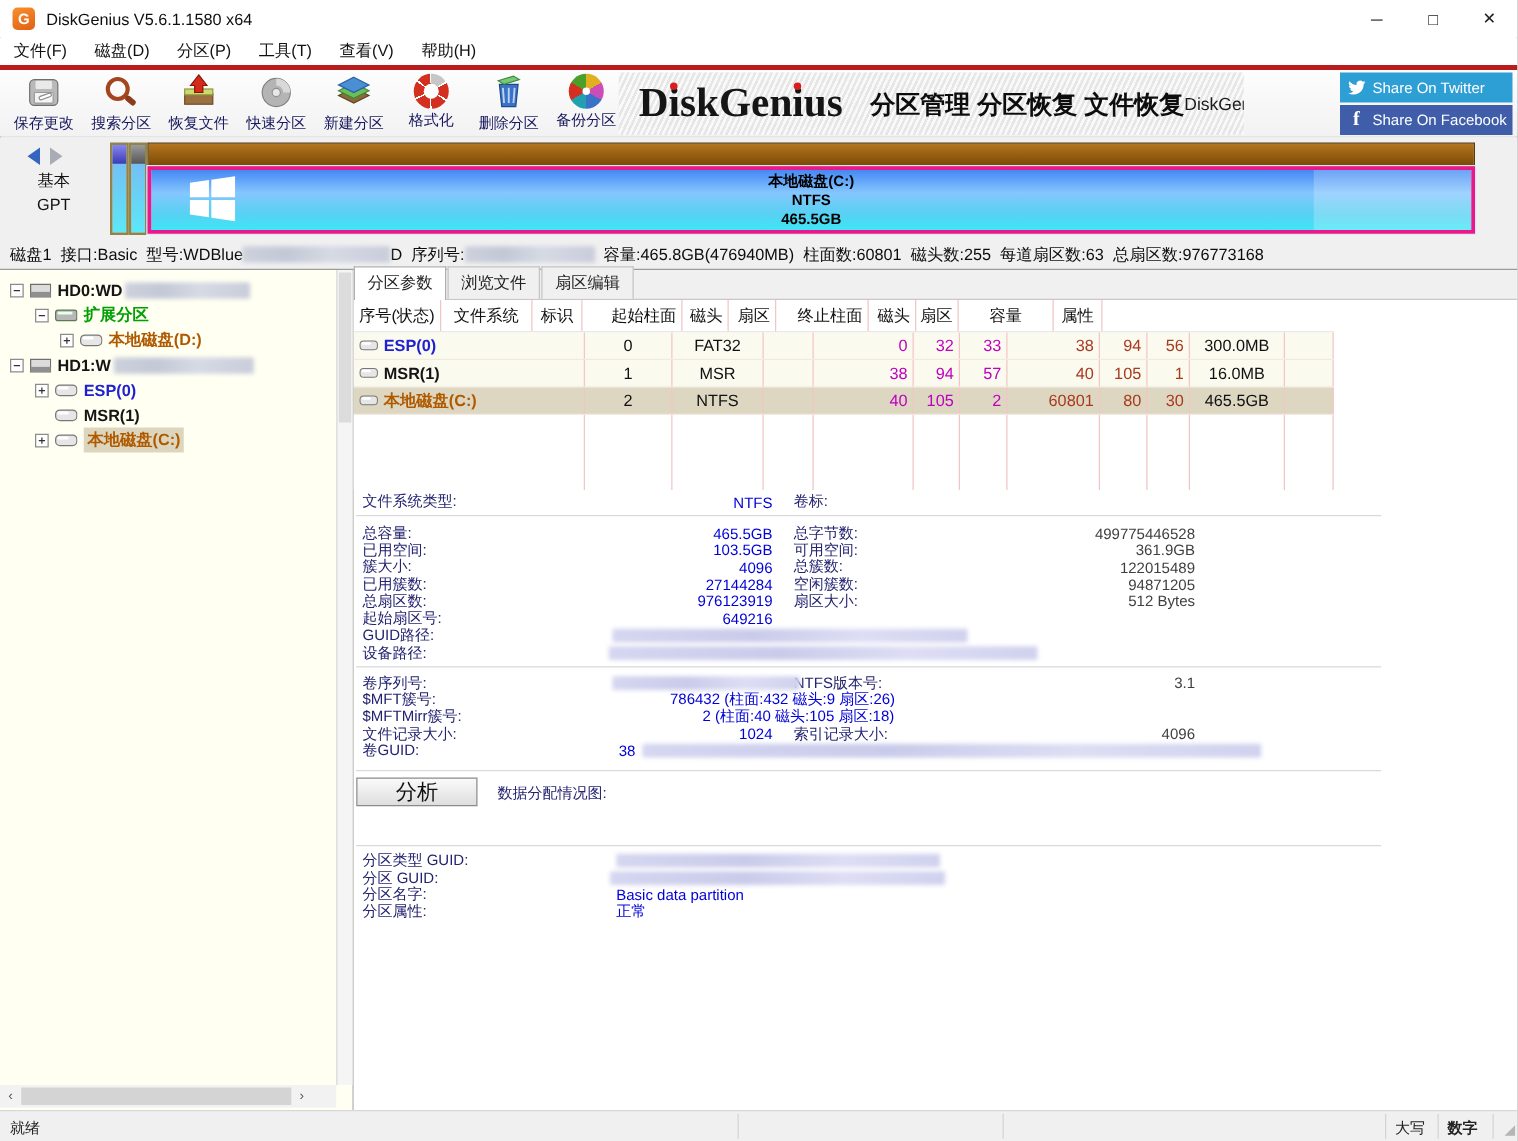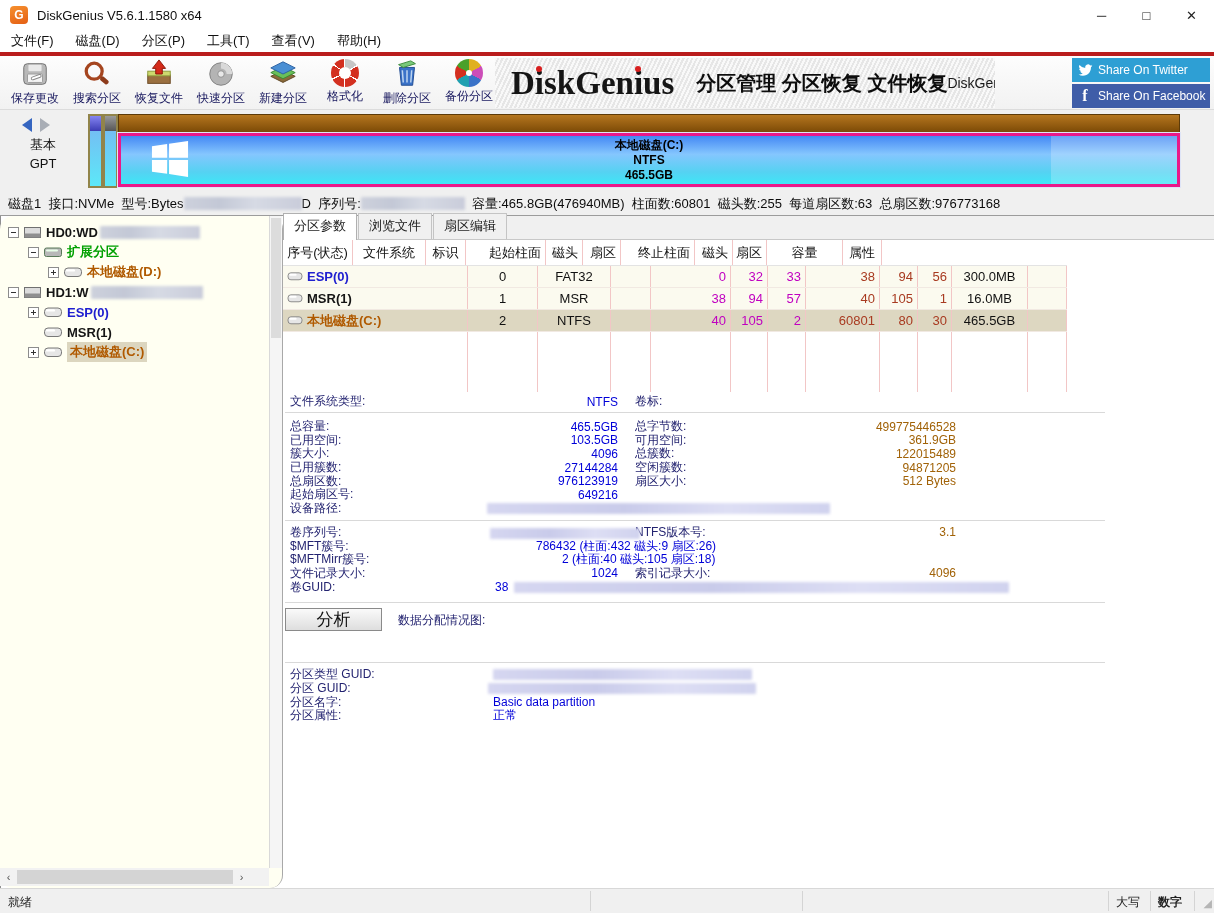--- a/index.html
+++ b/index.html
@@ -63,21 +63,21 @@
   .mb-light{position:absolute;left:930px;top:0;width:126px;height:100%;background:rgba(255,255,255,.22);}
   .winlogo{position:absolute;left:30px;top:4px;}
   .mb-text{position:absolute;left:0;top:2px;width:100%;text-align:center;font-size:12px;font-weight:bold;color:#000;line-height:15px;}
   
   .infoline{left:0;top:192px;width:1214px;height:24px;background:#f0f0f0;border-bottom:1px solid #9c9c9c;box-sizing:border-box;
     display:flex;align-items:center;font-size:13px;color:#0c0c0c;white-space:pre;padding-left:8px;}
   .blur{display:inline-block;height:13px;vertical-align:middle;border-radius:1px;filter:blur(1.5px);}
   .bgray{background:linear-gradient(90deg,#cdd1dc,#c3c8d6 30%,#d6dae4 60%,#c9ccda);}
   .blav{background:linear-gradient(90deg,#d5d6f0,#c9cbea 40%,#dddef4 70%,#d0d2ee);}
   
-  .treepanel{left:0;top:216px;width:283px;height:672px;background:#fffff2;border-right:1px solid #a8a8a8;box-sizing:border-box;border-radius:13px;}
+  .treepanel{left:0;top:216px;width:283px;height:672px;background:#fffff2;border-right:1px solid #a8a8a8;box-sizing:border-box;}
   .titem{position:absolute;height:20px;display:flex;align-items:center;font-size:13px;font-weight:bold;white-space:pre;}
   .ebox{width:11px;height:11px;box-sizing:border-box;border:1px solid #8c8c8c;background:#fff;position:relative;flex:none;margin-right:5px;}
   .ebox::before,.ebox.minus::before{content:"";position:absolute;left:2px;top:4px;width:5px;height:1px;background:#333;}
   .ebox.plus::after{content:"";position:absolute;left:4px;top:2px;width:1px;height:5px;background:#333;}
   .ticon{margin-right:5px;flex:none;display:flex;}
   .t-green{color:#00a000;} .t-brown{color:#b05a00;} .t-blue{color:#2020d0;} .t-black{color:#151515;}
   .tsel{background:#dcd6bf;padding:1px 3px;}
   .vscroll{position:absolute;left:269px;top:216px;width:13px;height:652px;background:#f5f5f5;border-left:1px solid #d9d9d9;box-sizing:border-box;}
   .vthumb{position:absolute;left:1px;top:2px;width:10px;height:120px;background:#dcdcdc;}
   .hscroll{position:absolute;left:0;top:868px;width:269px;height:18px;background:#f2f2f2;display:flex;align-items:center;}
@@ -103,21 +103,21 @@
   .vname{font-weight:bold;margin-left:4px;}
   .num-s{color:#c000c0;} .num-e{color:#a83a20;}
   .gridext{display:flex;height:60px;background:#fff;}
   .gridext .td{border-bottom:none;}
   
   .details{position:absolute;left:0;top:173px;width:931px;font-size:12px;}
   .drow{display:flex;align-items:center;height:13.7px;white-space:pre;}
   .dl1{width:207px;padding-left:7px;box-sizing:border-box;color:#232370;flex:none;}
   .dv1{width:128px;text-align:right;color:#0000d8;flex:none;}
   .dl2{width:155px;padding-left:17px;box-sizing:border-box;color:#232370;flex:none;}
-  .dv2{width:183px;text-align:right;color:#a16207;flex:none;}
+  .dv2{width:183px;text-align:right;color:#404040;flex:none;}
   .dfree{color:#0000d8;}
   .dsep{height:1px;background:#d9d9d9;margin:3px 0 0 2px;width:820px;}
   .btnrow{position:relative;height:24px;margin-top:5px;}
   .abtn{position:absolute;left:2px;top:0;width:97px;height:23px;background:linear-gradient(#fafafa,#dedede);
     border:1px solid #8a8a8a;box-sizing:border-box;font-size:17px;color:#111;text-align:center;line-height:21px;}
   .alabel{position:absolute;left:115px;top:4px;color:#232370;}
   
   .statusbar{left:0;top:888px;width:1214px;height:25px;background:#f0f0f0;border-top:1px solid #d8d8d8;box-sizing:border-box;font-size:12px;color:#222;}
   .stxt{position:absolute;top:5px;}
   .ssep{position:absolute;top:2px;width:1px;height:20px;background:#d4d4d4;}
@@ -329,21 +329,21 @@
         </div>
         <div class="mb-text">
           <div>本地磁盘(C:)</div>
           <div>NTFS</div>
           <div>465.5GB</div>
         </div>
       </div>
     </div>
   </div>
 
-  <div class="abs infoline"><span>磁盘1  接口:NVMe  型号:Bytes</span><span class="blur bgray" style="width:118px"></span><span>D  序列号:</span><span class="blur bgray" style="width:104px"></span><span>  容量:465.8GB(476940MB)  柱面数:60801  磁头数:255  每道扇区数:63  总扇区数:976773168</span></div>
+  <div class="abs infoline"><span>磁盘1  接口:Basic  型号:WDBlue</span><span class="blur bgray" style="width:118px"></span><span>D  序列号:</span><span class="blur bgray" style="width:104px"></span><span>  容量:465.8GB(476940MB)  柱面数:60801  磁头数:255  每道扇区数:63  总扇区数:976773168</span></div>
 
   <div class="abs treepanel">
     <div class="titem t-black" style="left:8px;top:6px;">
       <span class="ebox minus"></span>
       <span class="ticon"><svg width="17" height="13" viewBox="0 0 17 13">
             <rect x="0.5" y="1.5" width="16" height="10" fill="#dcdcdc" stroke="#707070"></rect>
             <rect x="0.5" y="7.5" width="16" height="4" fill="#8f8f8f"></rect>
           </svg></span>
       <span>HD0:WD</span>
       <span class="blur bgray" style="width:100px;margin-left:2px;"></span>
@@ -509,20 +509,21 @@
         <span class="dl1">文件系统类型:</span><span class="dv1">NTFS</span>
         <span class="dl2">卷标:</span><span class="dv2"></span>
       </div>
       <div class="dsep"></div>
       <div class="drow" style="margin-top:7px"><span class="dl1">总容量:</span><span class="dv1">465.5GB</span><span class="dl2">总字节数:</span><span class="dv2">499775446528</span></div>
       <div class="drow"><span class="dl1">已用空间:</span><span class="dv1">103.5GB</span><span class="dl2">可用空间:</span><span class="dv2">361.9GB</span></div>
       <div class="drow"><span class="dl1">簇大小:</span><span class="dv1">4096</span><span class="dl2">总簇数:</span><span class="dv2">122015489</span></div>
       <div class="drow"><span class="dl1">已用簇数:</span><span class="dv1">27144284</span><span class="dl2">空闲簇数:</span><span class="dv2">94871205</span></div>
       <div class="drow"><span class="dl1">总扇区数:</span><span class="dv1">976123919</span><span class="dl2">扇区大小:</span><span class="dv2">512 Bytes</span></div>
       <div class="drow"><span class="dl1">起始扇区号:</span><span class="dv1">649216</span><span class="dl2"></span><span class="dv2"></span></div>
+      <div class="drow"><span class="dl1">GUID路径:</span><span class="blur blav" style="width:284px;height:11px;"></span></div>
       <div class="drow"><span class="dl1">设备路径:</span><span class="blur blav" style="width:343px;height:11px;margin-left:-3px;"></span></div>
       <div class="dsep" style="margin-top:4px"></div>
       <div class="drow" style="margin-top:5px"><span class="dl1">卷序列号:</span><span class="dv1"><span class="blur blav" style="width:150px;height:11px;"></span></span><span class="dl2">NTFS版本号:</span><span class="dv2">3.1</span></div>
       <div class="drow"><span class="dl1">$MFT簇号:</span><span class="dfree" style="margin-left:46px">786432 (柱面:432 磁头:9 扇区:26)</span></div>
       <div class="drow"><span class="dl1">$MFTMirr簇号:</span><span class="dfree" style="margin-left:72px">2 (柱面:40 磁头:105 扇区:18)</span></div>
       <div class="drow"><span class="dl1">文件记录大小:</span><span class="dv1">1024</span><span class="dl2">索引记录大小:</span><span class="dv2">4096</span></div>
       <div class="drow"><span class="dl1">卷GUID:</span><span class="dfree" style="margin-left:5px">38</span><span class="blur blav" style="width:495px;height:11px;margin-left:6px;"></span></div>
       <div class="dsep" style="margin-top:8px"></div>
       <div class="btnrow">
         <div class="abtn">分析</div>

